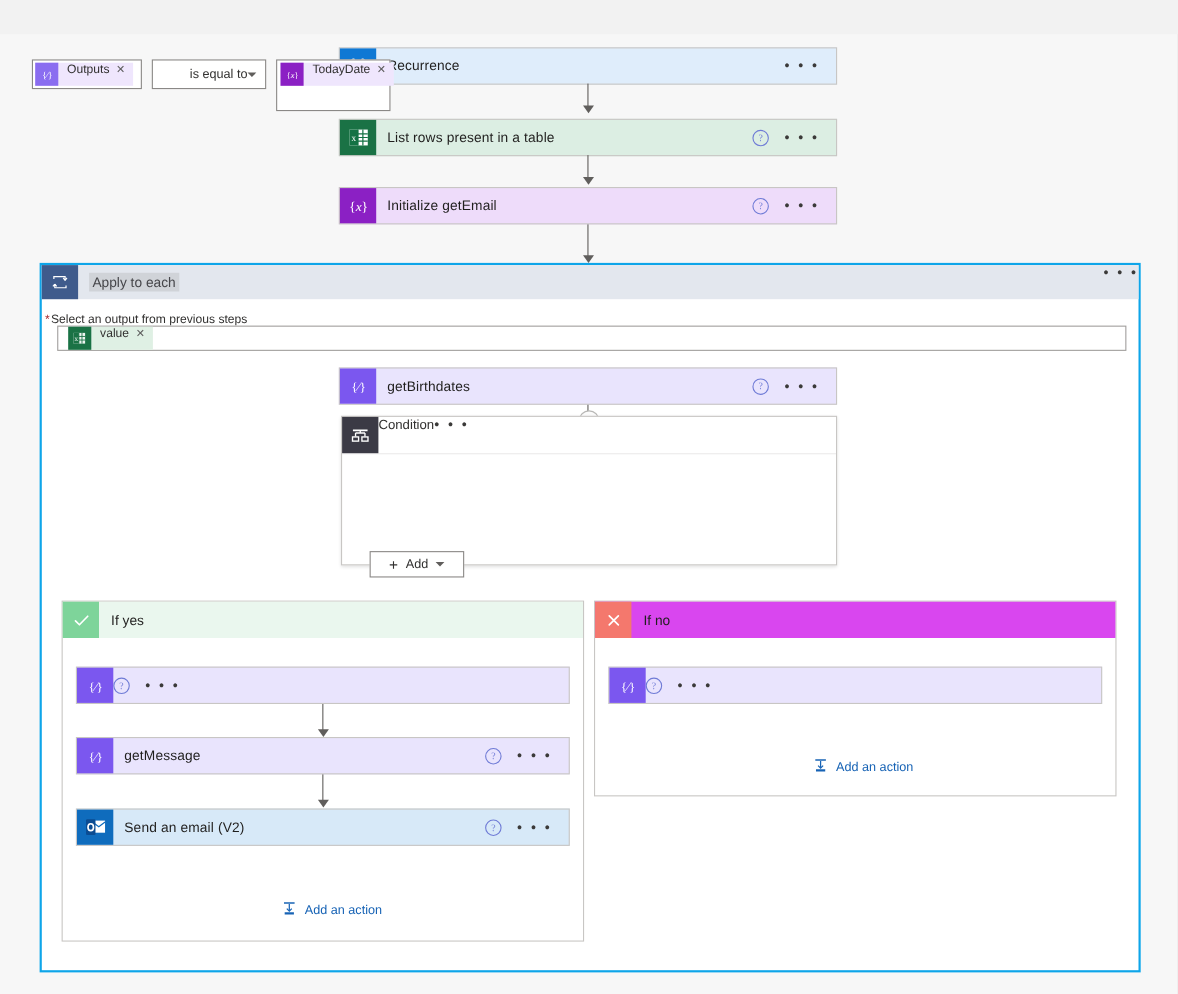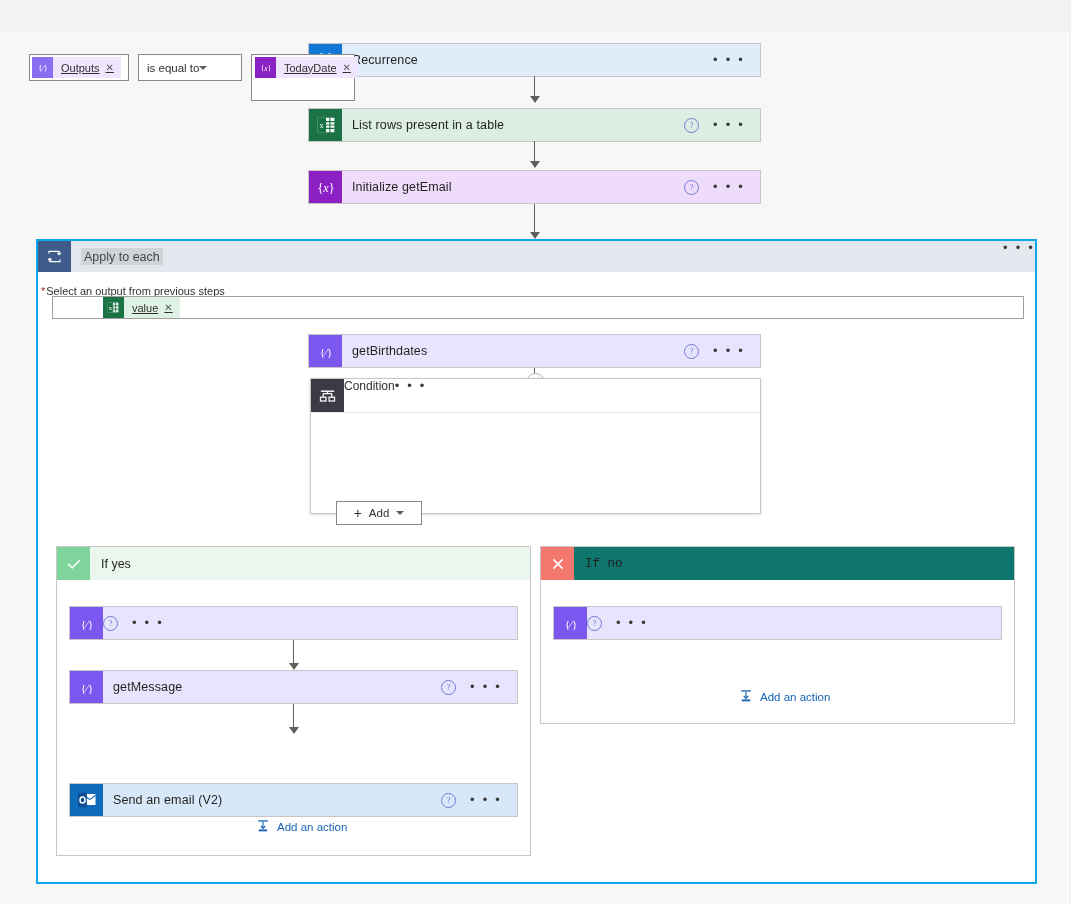--- a/index.html
+++ b/index.html
@@ -82,21 +82,21 @@
   
   .tile-blue    { background: #0f78d4; }
   .bg-blue      { background: #dfedfb; }
   .tile-green   { background: #1a7245; }
   .bg-green     { background: #dceee3; }
   .tile-violet  { background: #8b20c4; }
   .bg-violet    { background: #eedcfa; }
   .tile-purple  { background: #7b57ef; }
   .bg-purple    { background: #e9e4fd; }
   .tile-outlook { background: #0f6cbd; }
-  .bg-outlook   { background: #d7e9f8; margin-top: 48px; }
+  .bg-outlook   { background: #d7e9f8; }
 
   
   .arrow {
     position: absolute;
     width: 14px;
   }
   .arrow .shaft {
     position: absolute;
     left: 6px; top: 0;
     width: 1.4px;
@@ -168,39 +168,37 @@
 
   #value-field {
     position: absolute;
     left: 52px; top: 296px;
     width: 972px; height: 23px;
     box-sizing: border-box;
     border: 1px solid #a19f9d;
     background: #fff;
     display: flex;
     align-items: center;
-    padding-left: 41px;
   }
   .token {
     display: inline-flex;
     align-items: center;
     height: 21px;
     font-size: 11px;
   }
   .token .tok-icon {
     width: 21px; height: 21px;
     display: flex; align-items: center; justify-content: center;
     color: #fff;
   }
   .token .tok-label {
     padding: 0 7px 0 8px;
-    display: flex; align-items: center; gap: 6px;
+    display: flex; gap: 6px;
     height: 21px;
     white-space: nowrap;
-    text-decoration: underline;
   }
   .tok-x { color: #5c5c5c; font-size: 10px; }
   .tok-green  { background: #dff0e4; }
   .tok-purple { background: #efe6fd; }
 
   
   #condition {
     position: absolute;
     left: 310px; top: 378px;
     width: 451px; height: 136px;
@@ -228,21 +226,21 @@
   }
   .cond-box {
     box-sizing: border-box;
     border: 1px solid #8a8886;
     background: #fff;
     height: 27px;
     display: flex;
     align-items: center;
   }
   #cond-left  { width: 100px; padding-left: 2px; }
-  #cond-op    { width: 104px; padding: 0 8px; justify-content: flex-start; font-size: 11.5px; color: #323130; }
+  #cond-op    { width: 104px; padding: 0 8px; justify-content: flex-end; font-size: 11.5px; color: #323130; }
   #cond-right { width: 104px; height: 47px; align-items: flex-start; padding-left: 3px; padding-top: 2px; }
   .chev {
     width: 0; height: 0;
     border-left: 4px solid transparent;
     border-right: 4px solid transparent;
     border-top: 4px solid #605e5c;
   }
   #add-btn {
     position: absolute;
     left: 336px; top: 501px;
@@ -277,21 +275,21 @@
     display: flex; align-items: center; justify-content: center;
   }
   .branch-header .branch-label {
     display: flex; align-items: center;
     padding-left: 11px;
     font-size: 12.5px;
     color: #201f1e;
   }
   .hdr-yes { background: #eaf7ee; }
   .hdr-yes .icon-tile { background: #7ed49a; }
-  .hdr-no  { background: #0f766e; font-family: Liberation Mono, monospace; }
+  .hdr-no  { background: #d946ef; }
   .hdr-no  .icon-tile { background: #f4786d; }
 
   
   .add-action {
     position: absolute;
     display: flex;
     align-items: center;
     gap: 7px;
     color: #1763b5;
     font-size: 11.5px;

